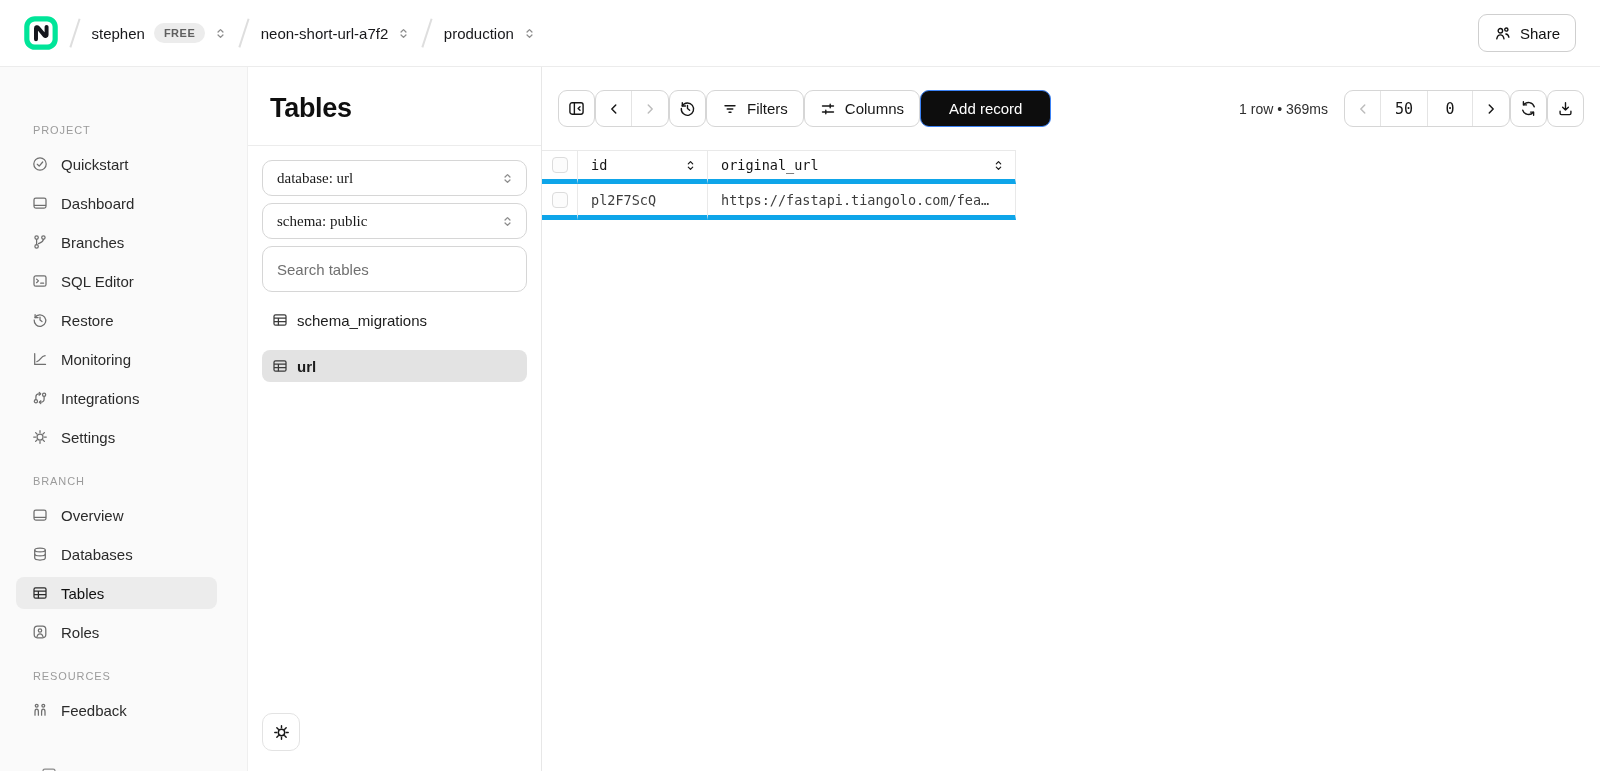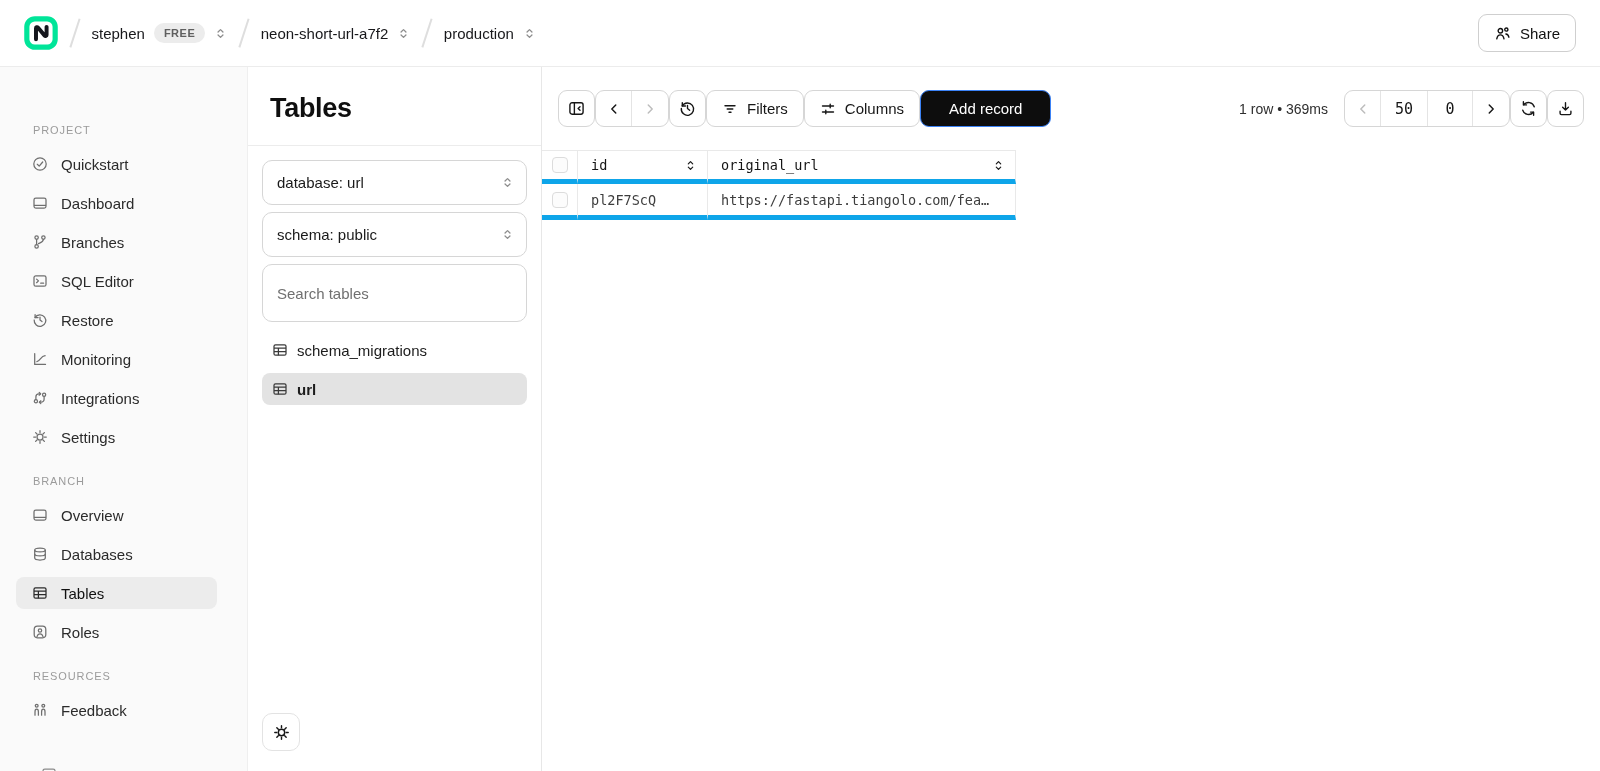--- a/index.html
+++ b/index.html
@@ -34,27 +34,27 @@
   .nav-item.active { background:#ececec; font-weight:500; color:#111; }
   .nav-ico { display:flex; color:#6f6f6f; }
   .nav-item.active .nav-ico { color:#2b2b2b; }
   .partial-icon { position:absolute; bottom:-11px; left:41px; color:#8a8a8a; }
 
   
   .tables-panel { width:294px; flex:0 0 294px; background:#fff; border-right:1px solid #e7e7e7; position:relative; }
   .panel-title { font-size:27px; font-weight:700; letter-spacing:-.3px; margin:26px 22px 21px; color:#0f0f0f; }
   .panel-divider { height:1px; background:#ececec; }
   .panel-controls { padding:14px 14px 6px; display:flex; flex-direction:column; gap:7px; }
-  .select { height:45px; border:1px solid #d6d6d6; border-radius:10px; background:#fff; display:flex;
+  .select { height:36px; border:1px solid #d6d6d6; border-radius:10px; background:#fff; display:flex;
             align-items:center; justify-content:space-between; padding:0 12px 0 14px; font-size:15px;
-            color:#1a1a1a; cursor:pointer; }
-  .search-input { height:58px; width:100%; border:1px solid #d6d6d6; border-radius:10px; padding:9px 14px;
+            color:#1a1a1a; cursor:pointer;font-family:Liberation Serif, serif; }
+  .search-input { height:46px; width:100%; border:1px solid #d6d6d6; border-radius:10px; padding:9px 14px;
                   font-size:15px; font-family:inherit; color:#1a1a1a; outline:none; background:#fff; }
   .search-input::placeholder { color:#707070; }
-  .table-list { padding:6px 14px; display:flex; flex-direction:column; gap:7px; }
+  .table-list { padding:6px 14px; display:flex; flex-direction:column; gap:14px; }
   .table-item { height:32px; display:flex; align-items:center; gap:9px; padding:0 10px; border-radius:8px;
                 font-size:15px; color:#1c1c1c; cursor:pointer; }
   .table-item.active { background:#e3e3e3; font-weight:700; }
   .table-item .nav-ico { color:#3a3a3a; }
   .panel-gear { position:absolute; bottom:20px; left:14px; width:38px; height:38px; border:1px solid #e3e3e3;
                 border-radius:10px; background:#fff; display:flex; align-items:center; justify-content:center;
                 color:#161616; cursor:pointer; }
 
   
   .main { flex:1; min-width:0; background:#fff; }

